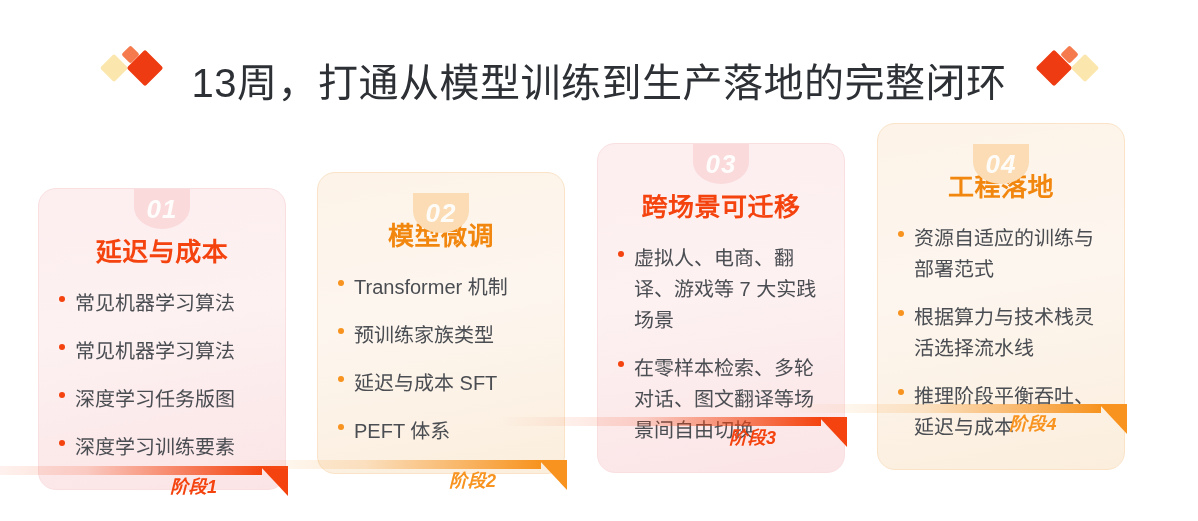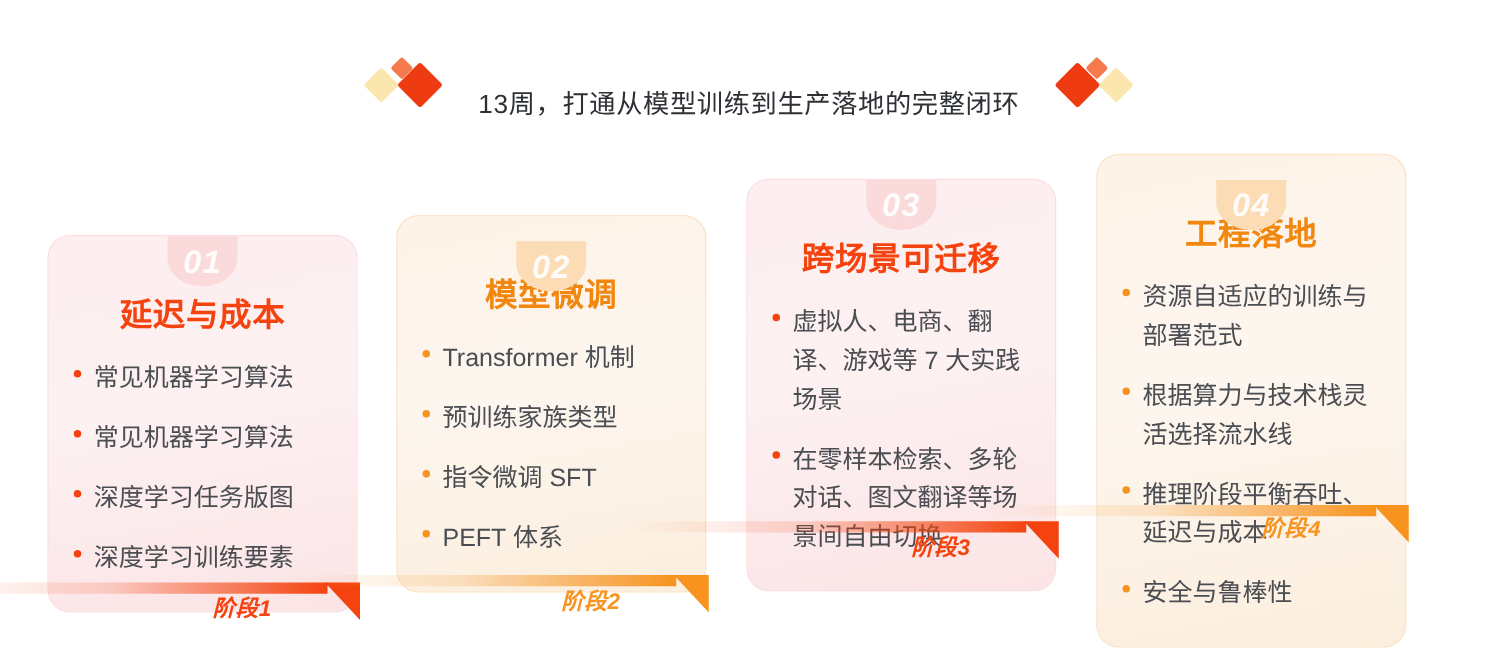--- a/index.html
+++ b/index.html
@@ -23,21 +23,21 @@
     top: 40px;
     left: 0;
     width: 1198px;
     height: 50px;
     display: flex;
     align-items: center;
     justify-content: center;
     gap: 26px;
   }
   .title-text {
-    font-size: 21px;
+    font-size: 40px;
     line-height: 1;
     color: #2d3035;
     letter-spacing: 0.5px;
     white-space: nowrap;
     margin-top: 36px;
   }
   .diamond-cluster {
     position: relative;
     width: 64px;
     height: 40px;
@@ -280,21 +280,21 @@
       <li class="bullet-item">
         <span class="bullet-dot"></span>
         <span>Transformer 机制</span>
       </li>
       <li class="bullet-item">
         <span class="bullet-dot"></span>
         <span>预训练家族类型</span>
       </li>
       <li class="bullet-item">
         <span class="bullet-dot"></span>
-        <span>指令微调 SFT</span>
+        <span>延迟与成本 SFT</span>
       </li>
       <li class="bullet-item">
         <span class="bullet-dot"></span>
         <span>PEFT 体系</span>
       </li>
     </ul>
   </div>
   <div class="ribbon r-orange" style="top:288px;">
     <div class="ribbon-band"></div>
     <div class="ribbon-tip"></div>
@@ -338,24 +338,20 @@
         <span>资源自适应的训练与部署范式</span>
       </li>
       <li class="bullet-item">
         <span class="bullet-dot"></span>
         <span>根据算力与技术栈灵活选择流水线</span>
       </li>
       <li class="bullet-item">
         <span class="bullet-dot"></span>
         <span>推理阶段平衡吞吐、延迟与成本</span>
       </li>
-      <li class="bullet-item">
-        <span class="bullet-dot"></span>
-        <span>安全与鲁棒性</span>
-      </li>
     </ul>
   </div>
   <div class="ribbon r-orange" style="top:281px;font-family:Liberation Mono, monospace;">
     <div class="ribbon-band"></div>
     <div class="ribbon-tip"></div>
     <div class="ribbon-label">阶段4</div>
   </div>
 </div>
 
 </body></html>

